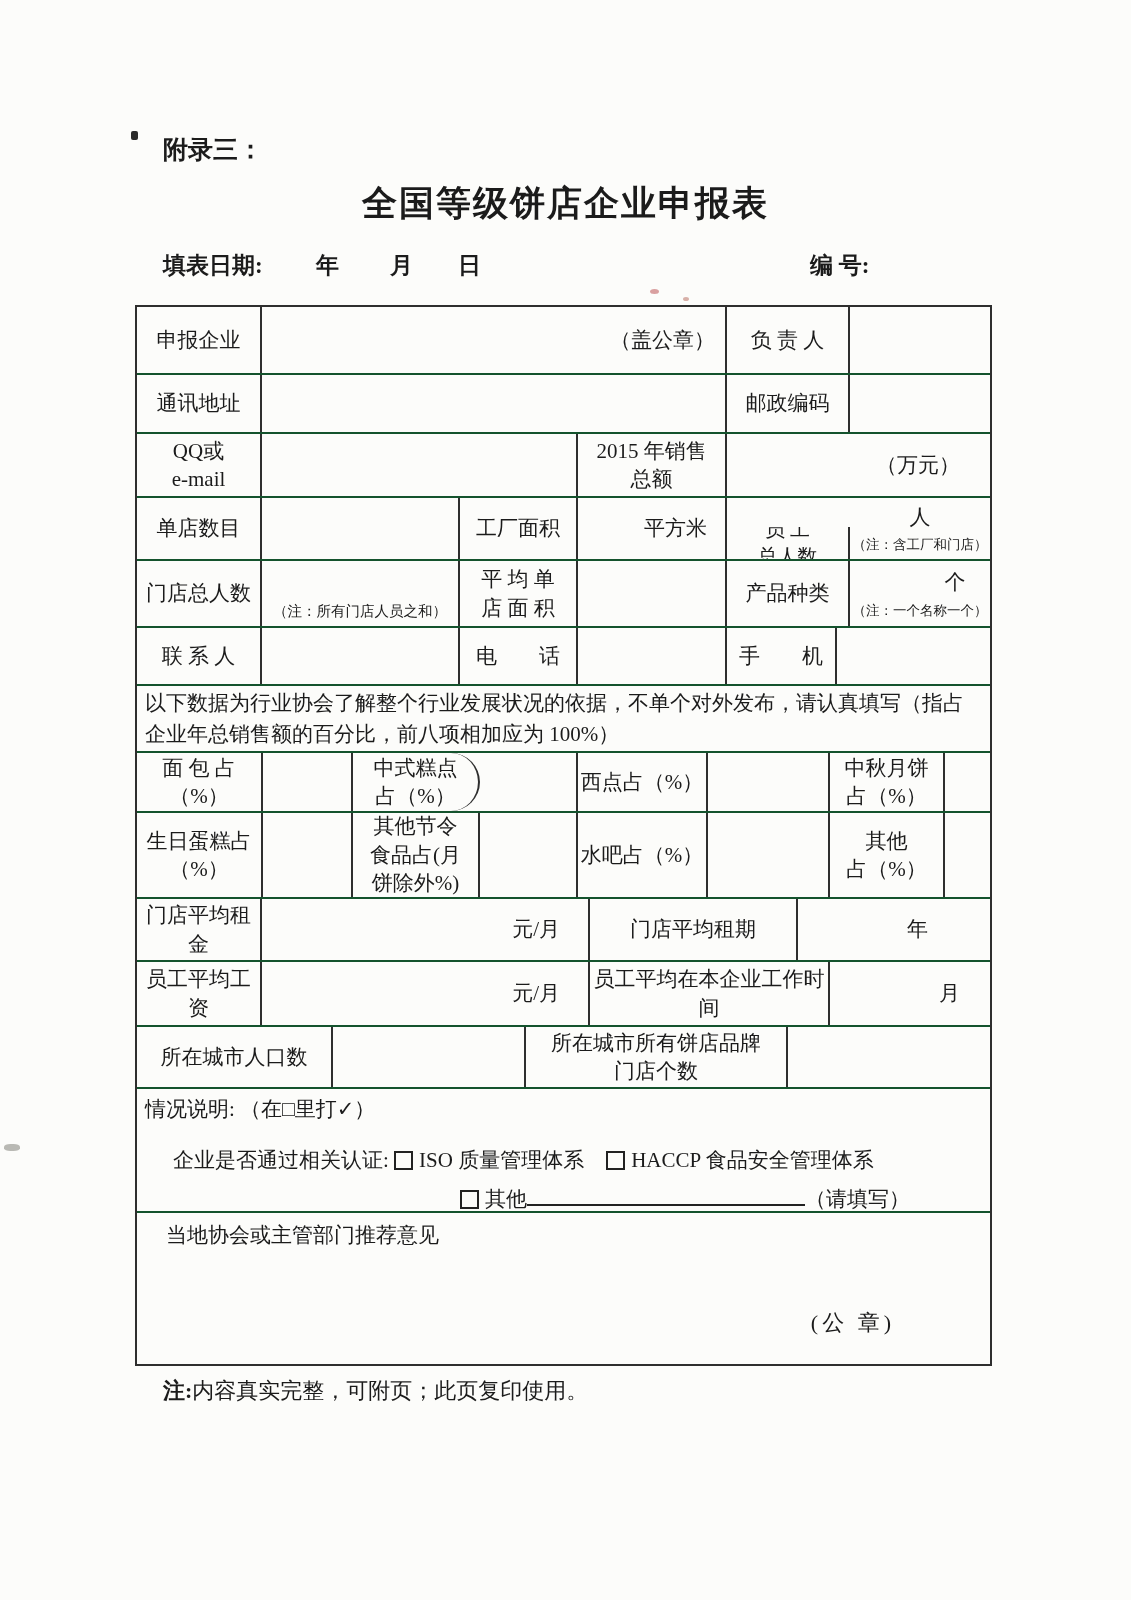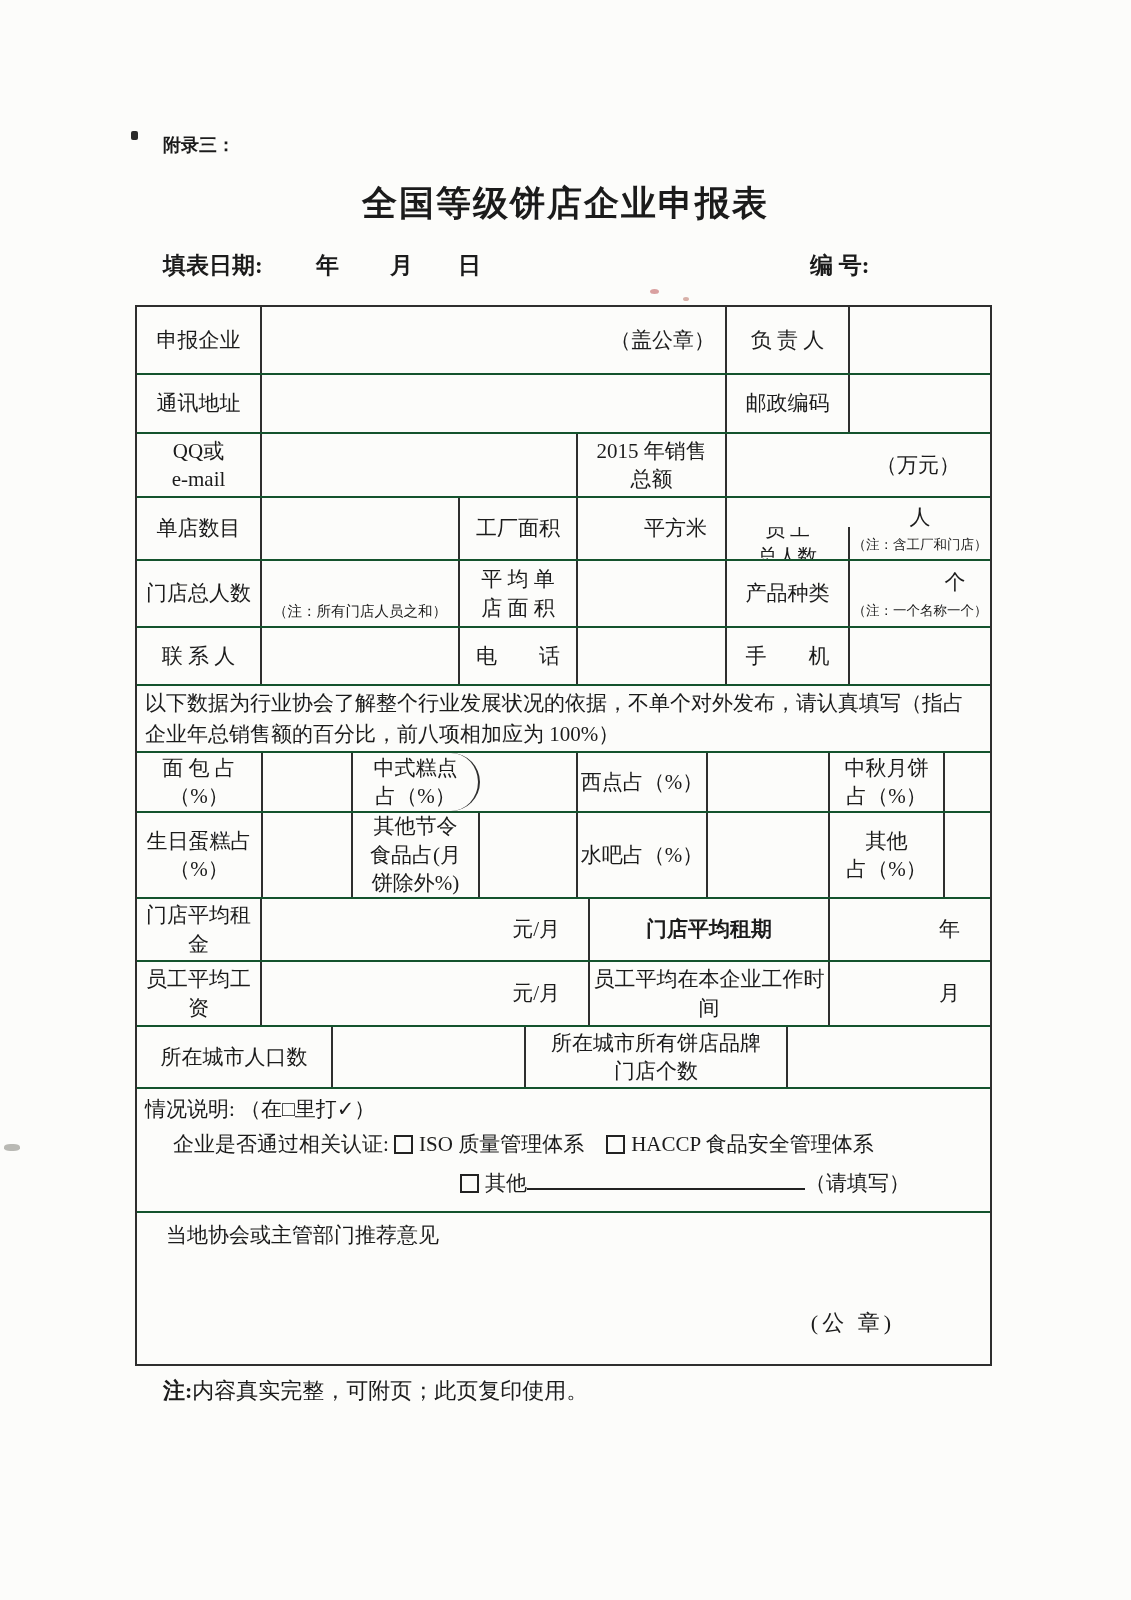--- a/index.html
+++ b/index.html
@@ -3,21 +3,21 @@
 <meta charset="utf-8">
 <style>
   html,body{margin:0;padding:0;background:#e8e8e6;}
   .page{
     position:relative; width:1131px; height:1600px; margin:0 auto;
     background:#fcfcfa; overflow:hidden;
     font-family:"Liberation Serif","DejaVu Serif",serif;
     color:#1b1b1b;
   }
   
-  .appendix{position:absolute; left:163px; top:133px; font-size:18px; font-weight:bold;}
+  .appendix{position:absolute; left:163px; top:133px; font-size:25px; font-weight:bold;}
   .title{position:absolute; left:0; top:180px; width:1131px; text-align:center;
     font-family:"Liberation Sans","DejaVu Sans",sans-serif;
     font-size:35px; font-weight:bold; letter-spacing:2px;}
   .dateline{position:absolute; left:0; top:250px; width:1131px; height:30px;
     font-size:23px; font-weight:bold;}
   .dl{position:absolute; white-space:nowrap;}
   
   .form{
     position:absolute; left:135px; top:305px; width:857px;
     border:2px solid #2e2e2e; box-sizing:border-box;
@@ -115,21 +115,21 @@
         <span style="margin-left:70px;">个</span>
         <span class="note">（注：一个名称一个）</span>
       </div>
     </div>
 
     <div class="r" style="height:56px;">
       <div class="c" style="width:125px;">联 系 人</div>
       <div class="c" style="width:198px;"></div>
       <div class="c" style="width:118px;">电　　话</div>
       <div class="c" style="width:149px;"></div>
-      <div class="c" style="width:123px;">手　　机</div>
+      <div class="c" style="width:110px;">手　　机</div>
       <div class="c lc" style="width:140px;"></div>
     </div>
 
     <div class="r" style="height:65px;">
       <div class="c lc left" style="width:853px; padding:4px 8px; white-space:normal; line-height:1.45;">以下数据为行业协会了解整个行业发展状况的依据，不单个对外发布，请认真填写（指占企业年总销售额的百分比，前八项相加应为 100%）</div>
     </div>
 
     <div class="r" style="height:58px;">
       <div class="c" style="width:126px;">面 包 占
 （%）</div>
@@ -156,21 +156,21 @@
       <div class="c" style="width:122px;"></div>
       <div class="c" style="width:115px;">其他
 占（%）</div>
       <div class="c lc" style="width:45px;"></div>
     </div>
 
     <div class="r" style="height:61px;">
       <div class="c" style="width:125px;">门店平均租
 金</div>
       <div class="c fill-end" style="width:328px; padding-right:28px;"><span>元/月</span></div>
-      <div class="c" style="width:240px;font-weight:bold;">门店平均租期</div>
+      <div class="c" style="width:208px;">门店平均租期</div>
       <div class="c lc fill-end" style="width:160px; padding-right:30px;"><span>年</span></div>
     </div>
 
     <div class="r" style="height:63px;">
       <div class="c" style="width:125px;">员工平均工
 资</div>
       <div class="c fill-end" style="width:328px; padding-right:28px;"><span>元/月</span></div>
       <div class="c" style="width:240px;">员工平均在本企业工作时
 间</div>
       <div class="c lc fill-end" style="width:160px; padding-right:30px;"><span>月</span></div>
@@ -181,21 +181,21 @@
       <div class="c" style="width:193px;"></div>
       <div class="c" style="width:262px;">所在城市所有饼店品牌
 门店个数</div>
       <div class="c lc" style="width:202px;"></div>
     </div>
 
     <div class="r" style="height:122px;">
       <div class="c lc left" style="width:853px; align-items:flex-start; white-space:normal;">
         <div style="padding:6px 8px; width:100%;">
           <div class="block">情况说明: （在□里打✓）</div>
-          <div class="block" style="padding-left:28px; margin-top:7px;font-family:Liberation Serif, serif;">
+          <div class="block" style="padding-left:28px; margin-top:23px;font-family:Liberation Serif, serif;">
             <span>企业是否通过相关认证: </span><span class="cbx"></span><span>ISO 质量管理体系</span><span class="cbx" style="margin-left:22px;"></span><span>HACCP 食品安全管理体系</span>
           </div>
           <div class="block" style="padding-left:315px; margin-top:7px;">
             <span class="cbx"></span><span>其他</span><span class="uline"></span><span>（请填写）</span>
           </div>
         </div>
       </div>
     </div>
 
     <div class="r" style="height:151px;padding-left:21px;">

